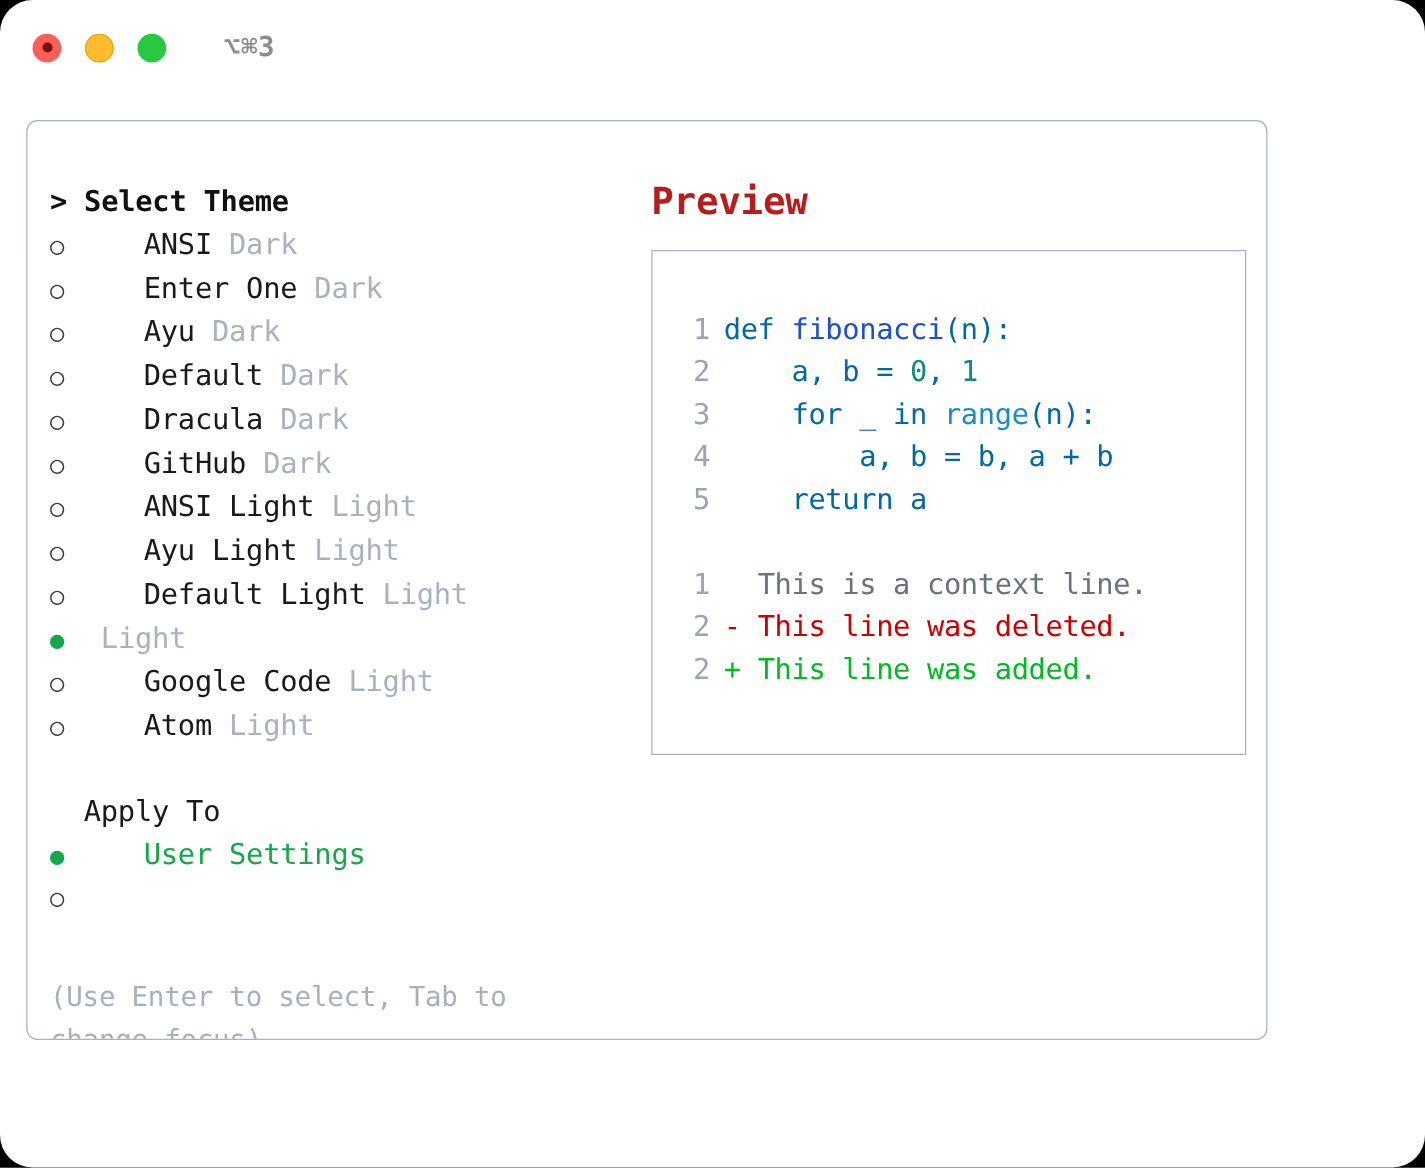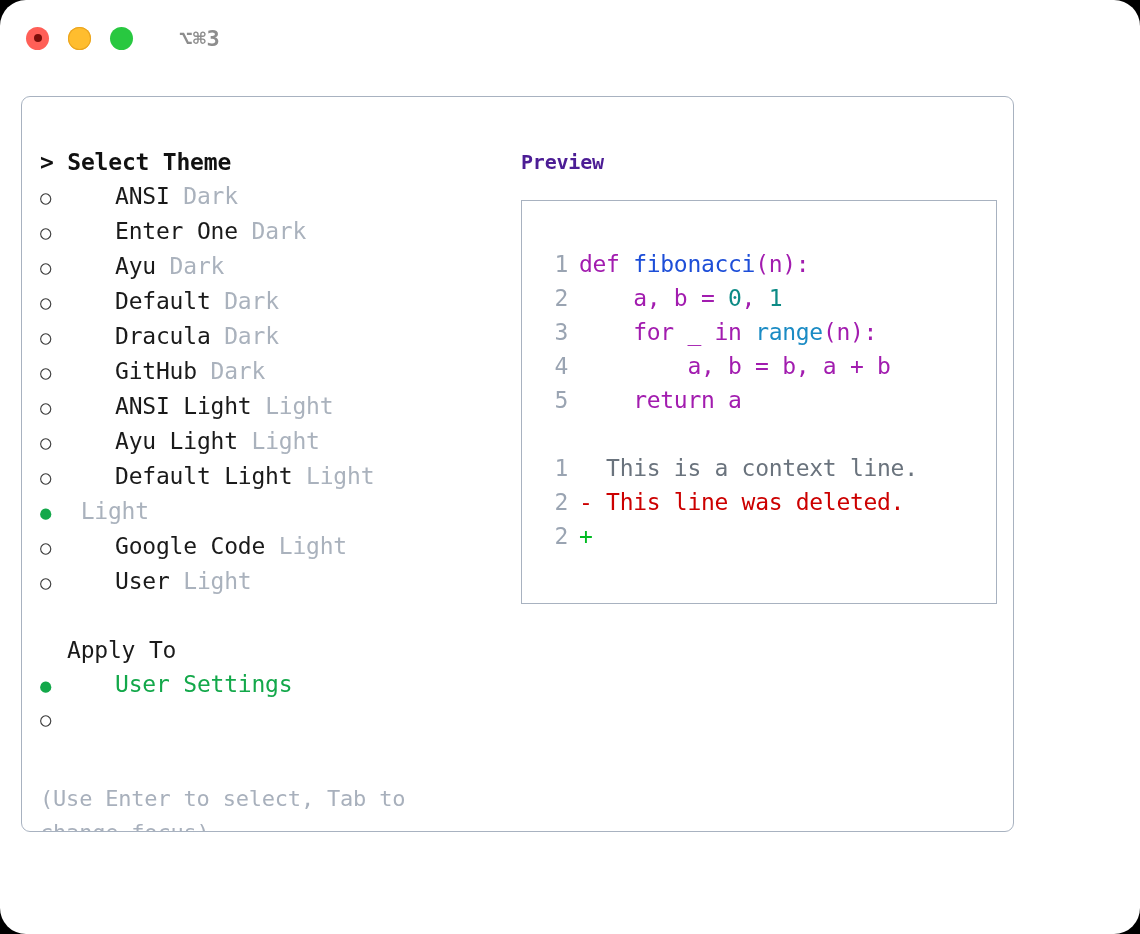--- a/index.html
+++ b/index.html
@@ -107,23 +107,23 @@
     line-height: 34px;
     color: #a8b0bc;
     width: 400px;
     letter-spacing: -0.2px;
   }
 
   
   #right-col { flex: 1; padding-left: 11px; }
 
   #preview-title {
-    font-size: 20px;
+    font-size: 30px;
     font-weight: bold;
-    color: #4c1d95;
+    color: #b91c1c;
     line-height: 34px;
     letter-spacing: -0.2px;
   }
 
   #preview-box {
     margin-top: 21px;
     width: 476px;
     height: 404px;
     border: 1px solid #a8b2c0;
     background: #ffffff;
@@ -137,21 +137,21 @@
     white-space: pre;
     letter-spacing: -0.3px;
   }
   .lineno {
     width: 26px;
     flex: none;
     text-align: right;
     color: #9aa4b2;
     margin-right: 11px;
   }
-  .code-text { color: #a21caf; }
+  .code-text { color: #0369a1; }
   .blank-line { height: 34px; }
 
   .tok-fn   { color: #1d4ed8; }
   .tok-num  { color: #0d8b86; }
   .tok-call { color: #1a8bc4; text-align: right; }
 
   .diff-ctx { color: #6a737d; }
   .diff-del { color: #cc0000; }
   .diff-add { color: #00bb22; }
 </style>
@@ -183,21 +183,21 @@
             <div class="opt-row"><span class="bullet">○</span><span class="opt-label">Enter One</span><span> </span><span class="opt-variant">Dark</span></div>
             <div class="opt-row"><span class="bullet">○</span><span class="opt-label">Ayu</span><span> </span><span class="opt-variant">Dark</span></div>
             <div class="opt-row"><span class="bullet">○</span><span class="opt-label">Default</span><span> </span><span class="opt-variant">Dark</span></div>
             <div class="opt-row"><span class="bullet">○</span><span class="opt-label">Dracula</span><span> </span><span class="opt-variant">Dark</span></div>
             <div class="opt-row"><span class="bullet">○</span><span class="opt-label">GitHub</span><span> </span><span class="opt-variant">Dark</span></div>
             <div class="opt-row"><span class="bullet">○</span><span class="opt-label">ANSI Light</span><span> </span><span class="opt-variant">Light</span></div>
             <div class="opt-row"><span class="bullet">○</span><span class="opt-label">Ayu Light</span><span> </span><span class="opt-variant">Light</span></div>
             <div class="opt-row"><span class="bullet">○</span><span class="opt-label">Default Light</span><span> </span><span class="opt-variant">Light</span></div>
             <div class="opt-row sel"><span class="bullet sel">●</span><span> </span><span class="opt-variant">Light</span></div>
             <div class="opt-row"><span class="bullet">○</span><span class="opt-label">Google Code</span><span> </span><span class="opt-variant">Light</span></div>
-            <div class="opt-row"><span class="bullet">○</span><span class="opt-label">User</span><span> </span><span class="opt-variant">Light</span></div>
+            <div class="opt-row"><span class="bullet">○</span><span class="opt-label">Atom</span><span> </span><span class="opt-variant">Light</span></div>
           </div>
 
         <div class="spacer-row"></div>
 
         <div class="section-head plain" style="padding-left:27px;">Apply To</div>
 
         <div id="apply-list">
             <div class="opt-row sel"><span class="bullet sel">●</span><span class="opt-label">User Settings</span></div>
             <div class="opt-row"><span class="bullet">○</span></div>
           </div>
@@ -213,20 +213,20 @@
               <div class="code-line"><span class="lineno">1</span><span><span class="code-text">def </span><span class="tok-fn">fibonacci</span><span class="code-text">(n):</span></span></div>
               <div class="code-line"><span class="lineno">2</span><span><span class="code-text">    a, b = </span><span class="tok-num">0</span><span class="code-text">, </span><span class="tok-num">1</span></span></div>
               <div class="code-line"><span class="lineno">3</span><span><span class="code-text">    for _ in </span><span class="tok-call">range</span><span class="code-text">(n):</span></span></div>
               <div class="code-line"><span class="lineno">4</span><span><span class="code-text">        a, b = b, a + b</span></span></div>
               <div class="code-line"><span class="lineno">5</span><span><span class="code-text">    return a</span></span></div>
             </div>
           <div class="blank-line"></div>
           <div id="diff-block">
               <div class="code-line"><span class="lineno">1</span><span class="diff-ctx">  </span><span class="diff-ctx">This is a context line.</span></div>
               <div class="code-line"><span class="lineno">2</span><span class="diff-del">- </span><span class="diff-del">This line was deleted.</span></div>
-              <div class="code-line"><span class="lineno">2</span><span class="diff-add">+ </span></div>
+              <div class="code-line"><span class="lineno">2</span><span class="diff-add">+ </span><span class="diff-add">This line was added.</span></div>
             </div>
         </div>
       </div>
 
     </div>
   </div>
 </div>
 
 </body></html>

